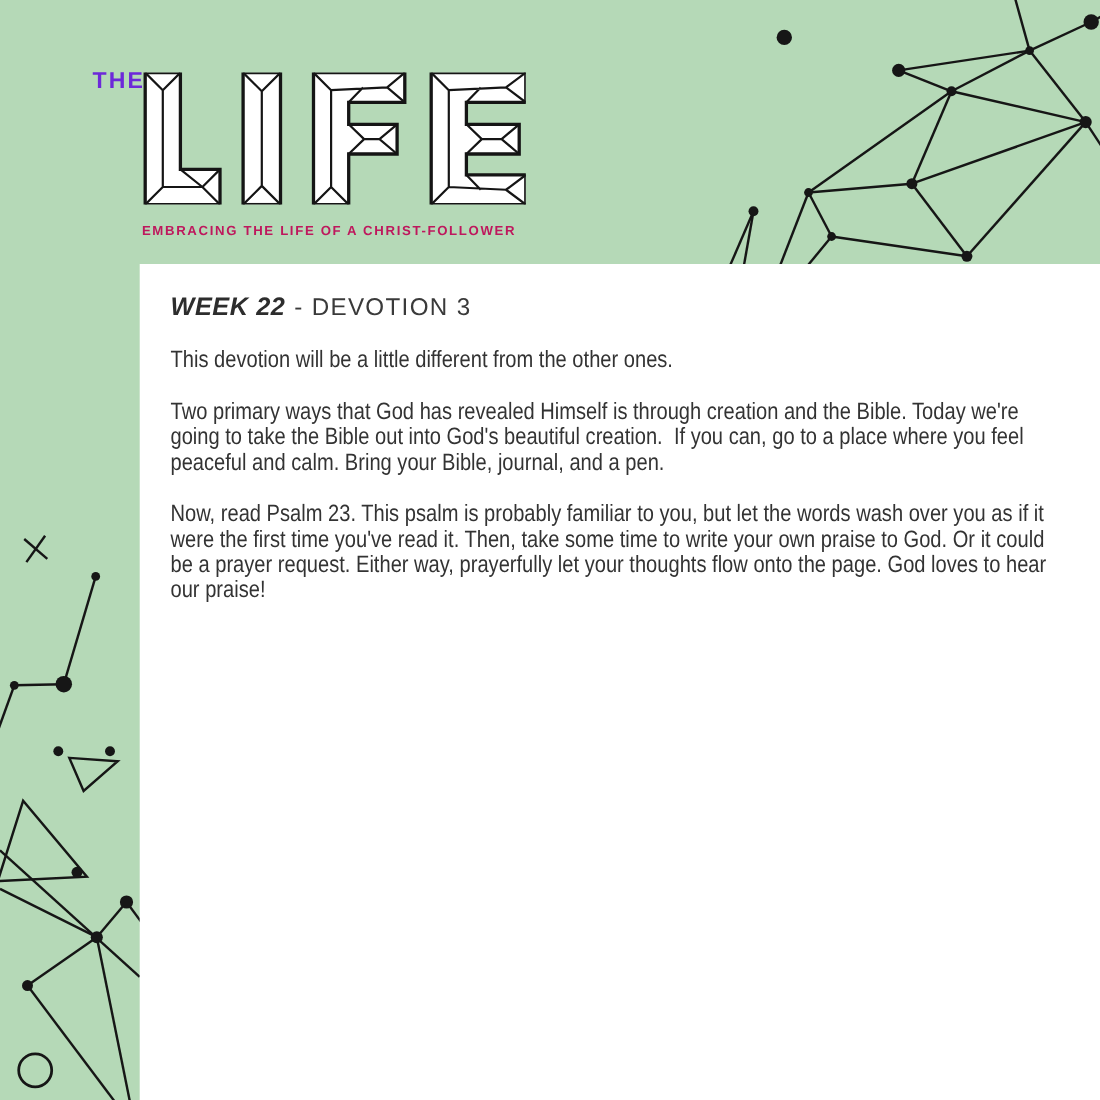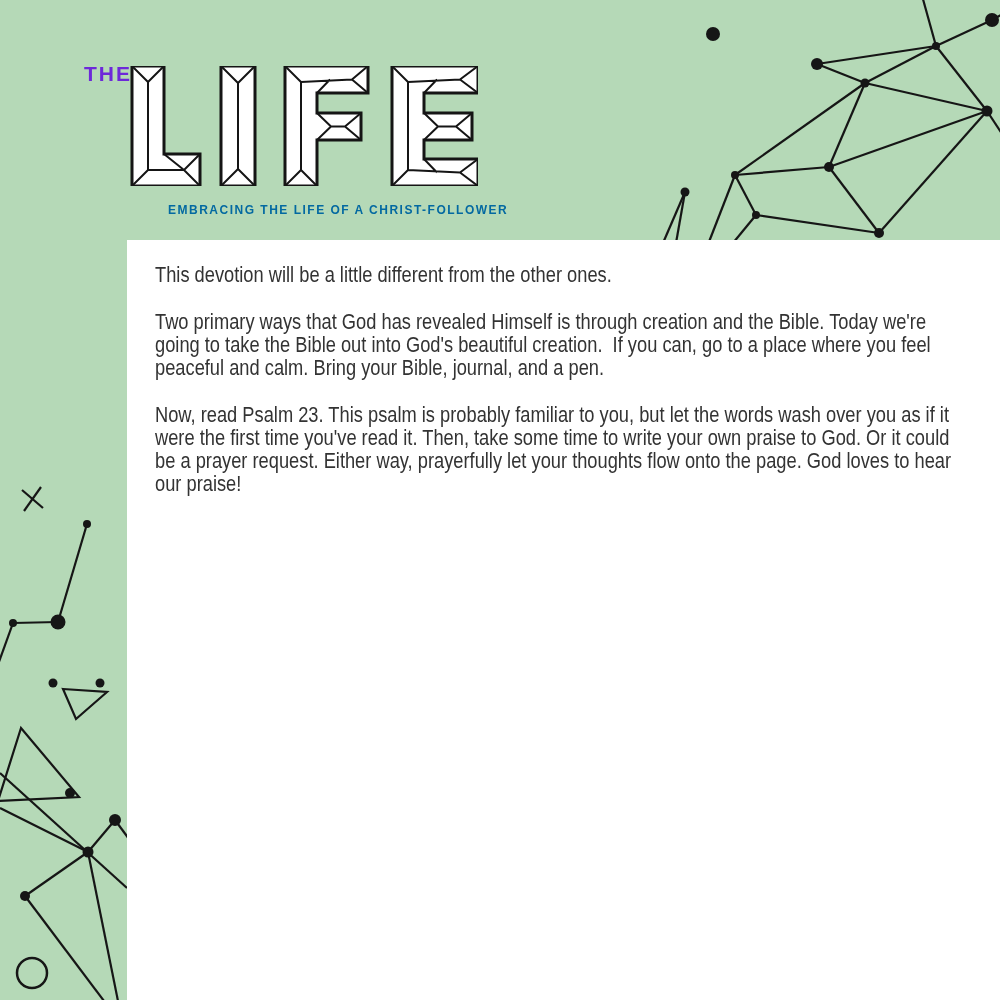--- a/index.html
+++ b/index.html
@@ -24,22 +24,21 @@
   }
   .logo-life {
     position: absolute; left: 130px; top: 66px;
     width: 348px; height: 120px;
   }
   .logo-tagline {
     position: absolute; left: 129px; top: 203px;
     width: 360px;
     font-size: 12px; font-weight: bold; letter-spacing: 1.5px;
     white-space: nowrap;
-    color: #0369a1;
-    margin-left: 39px;
+    color: #be185d;
   }
   
   .panel {
     position: absolute; left: 127px; top: 240px; right: 0; bottom: 0;
     background: #ffffff;
     z-index: 2;
     padding: 0 0 0 28px;
     box-sizing: border-box;
   }
   .heading {
@@ -183,18 +182,21 @@
         M278,16 L330,13.5 M348,0 L330,13.5 M348,27 L330,13.5 M294,27 L307,13.5
         M294,47 L308,60.5 M294,74 L308,60.5 M308,60.5 H326 M342,47 L326,60.5 M342,74 L326,60.5
         M278,104 L330,106.5 M348,93 L330,106.5 M348,120 L330,106.5 M294,93 L307,106.5"></path>
     </g>
   </svg>
 
   <div class="logo-tagline">EMBRACING THE LIFE OF A CHRIST-FOLLOWER</div>
 </div>
 
 <div class="panel">
+  <div class="heading">
+    <span class="week">WEEK 22</span><span class="devotion">- DEVOTION 3</span>
+  </div>
   <div class="copy">
     <p>This devotion will be a little different from the other ones.</p>
     <p>Two primary ways that God has revealed Himself is through creation and the Bible. Today we're going to take the Bible out into God's beautiful creation.  If you can, go to a place where you feel peaceful and calm. Bring your Bible, journal, and a pen.</p>
     <p>Now, read Psalm 23. This psalm is probably familiar to you, but let the words wash over you as if it were the first time you've read it. Then, take some time to write your own praise to God. Or it could be a prayer request. Either way, prayerfully let your thoughts flow onto the page. God loves to hear our praise!</p>
   </div>
 </div>
 
 </body></html>

